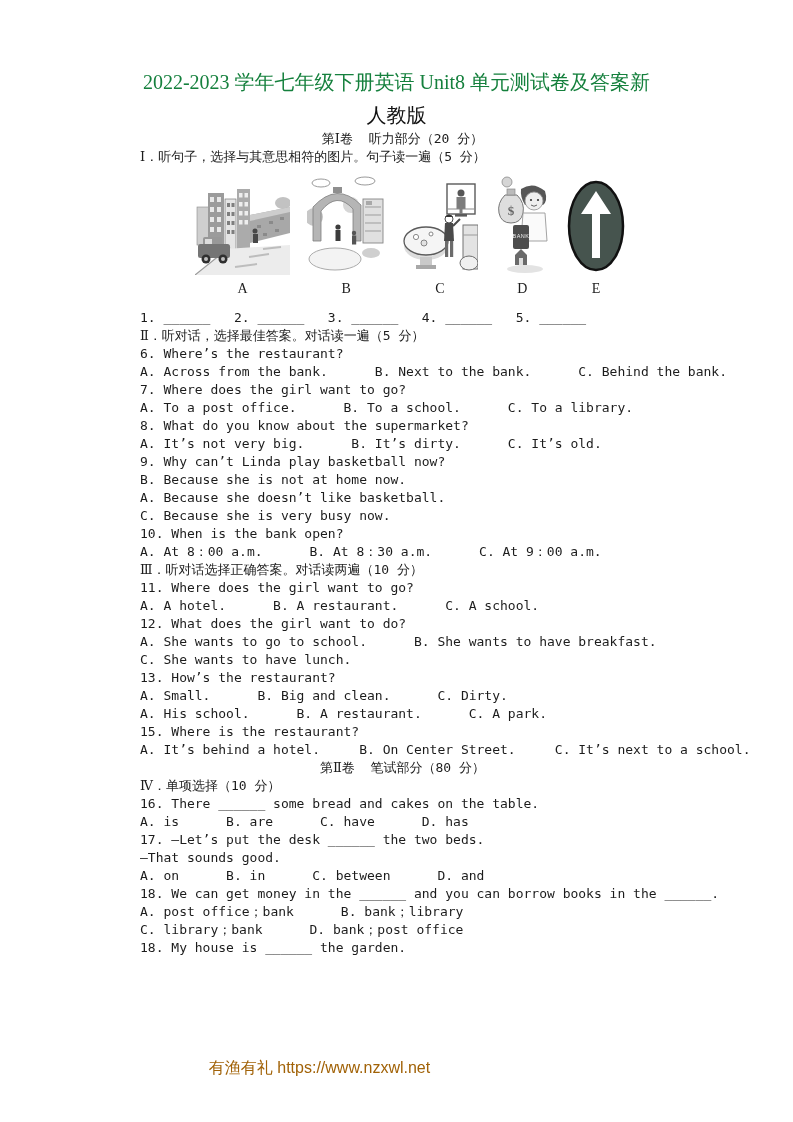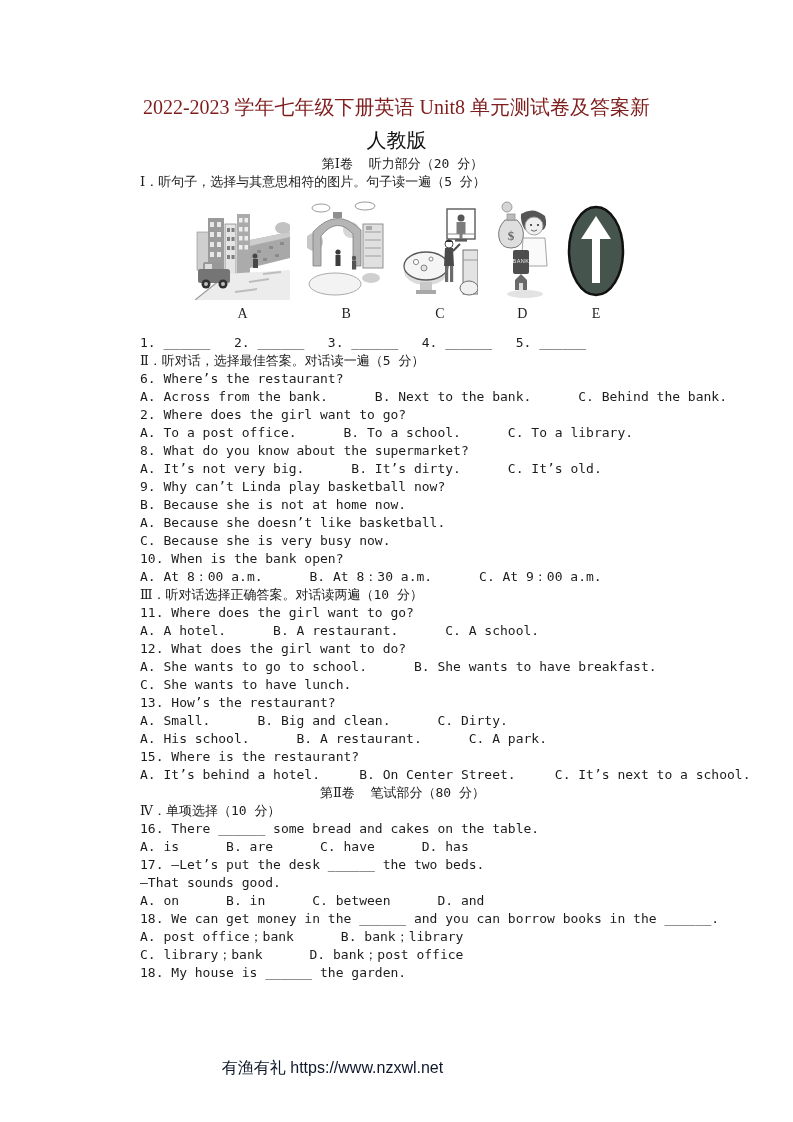--- a/index.html
+++ b/index.html
@@ -1,23 +1,23 @@
 <!DOCTYPE html>
 <html><head>
 <meta charset="utf-8">
 <style>
   html,body{margin:0;padding:0;}
   body{
     width:793px;height:1122px;background:#ffffff;position:relative;overflow:hidden;
     font-family:"DejaVu Sans Mono","DejaVu Serif",serif;color:#1c1c1c;
   }
   .title1{
-    padding-top:94px;text-align:center;
+    padding-top:69px;text-align:center;
     font-family:"Liberation Serif","DejaVu Serif",serif;
-    font-size:20px;line-height:26px;color:#7f1d1d;
+    font-size:20px;line-height:26px;color:#15803d;
   }
   .title2{
     text-align:center;font-family:Liberation Mono, monospace;
     font-size:20px;line-height:26px;margin-top:9px;color:#111;
   }
   .line{
     font-size:13px;line-height:18px;white-space:pre;padding-left:140px;
   }
   .line.center{padding-left:12px;text-align:center;}
   .pics{
@@ -27,22 +27,22 @@
   .pa{width:95px;height:88px}.pb{width:78px;height:100px}.pc{width:75px;height:92px}
   .pd{width:55px;height:100px}.pe{width:58px;height:96px}
   .piclabels{
     margin:5px 0 0 195px;width:430px;display:flex;justify-content:space-between;
     font-family:"Liberation Serif","DejaVu Serif",serif;font-size:14px;line-height:18px;
   }
   .piclabels span{display:inline-block;text-align:center;}
   .la{width:95px}.lb{width:78px}.lc{width:75px}.ld{width:55px}.le{width:58px}
   .body-lines{margin-top:11px;}
   .footer{
-    position:absolute;top:1058px;left:13px;width:639px;text-align:center;
-    font-family:"Liberation Sans",sans-serif;font-size:16px;color:#0f172a;
+    position:absolute;top:1058px;left:0;width:639px;text-align:center;
+    font-family:"Liberation Sans",sans-serif;font-size:16px;color:#a16207;
   }
 </style>
 </head>
 <body>
 
 <div class="title1">2022-2023 学年七年级下册英语 Unit8 单元测试卷及答案新</div>
 <div class="title2">人教版</div>
 
 <div>
     <div class="line center">第Ⅰ卷  听力部分（20 分）</div>
@@ -191,21 +191,21 @@
   <span class="lc">C</span>
   <span class="ld">D</span>
   <span class="le">E</span>
 </div>
 
 <div class="body-lines">
     <div class="line">1. ______   2. ______   3. ______   4. ______   5. ______</div>
     <div class="line">Ⅱ．听对话，选择最佳答案。对话读一遍（5 分）</div>
     <div class="line">6. Where’s the restaurant?</div>
     <div class="line">A. Across from the bank.      B. Next to the bank.      C. Behind the bank.</div>
-    <div class="line">2. Where does the girl want to go?</div>
+    <div class="line">7. Where does the girl want to go?</div>
     <div class="line">A. To a post office.      B. To a school.      C. To a library.</div>
     <div class="line">8. What do you know about the supermarket?</div>
     <div class="line">A. It’s not very big.      B. It’s dirty.      C. It’s old.</div>
     <div class="line">9. Why can’t Linda play basketball now?</div>
     <div class="line">B. Because she is not at home now.</div>
     <div class="line">A. Because she doesn’t like basketball.</div>
     <div class="line">C. Because she is very busy now.</div>
     <div class="line">10. When is the bank open?</div>
     <div class="line">A. At 8：00 a.m.      B. At 8：30 a.m.      C. At 9：00 a.m.</div>
     <div class="line">Ⅲ．听对话选择正确答案。对话读两遍（10 分）</div>

